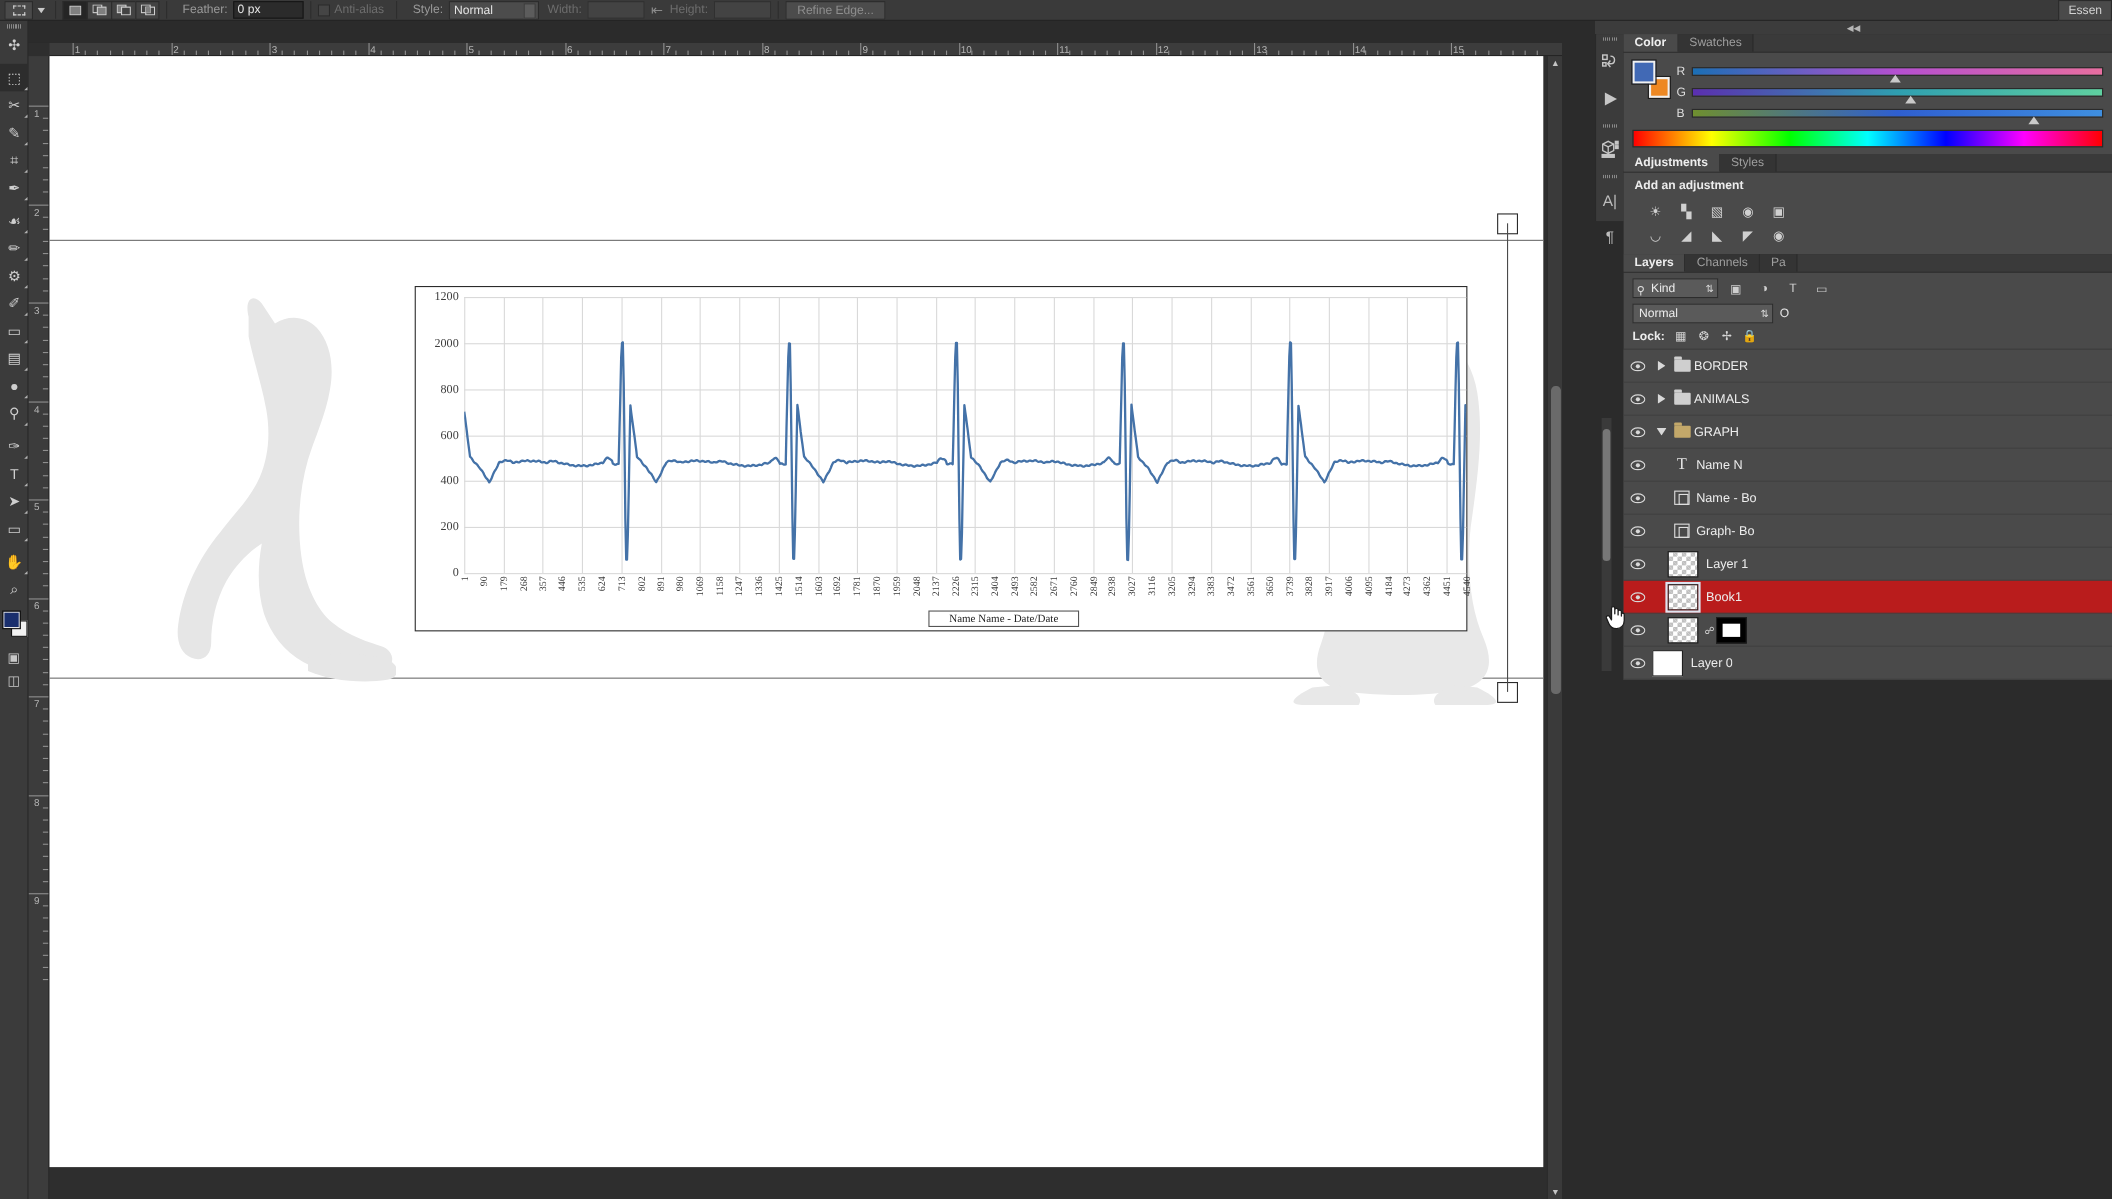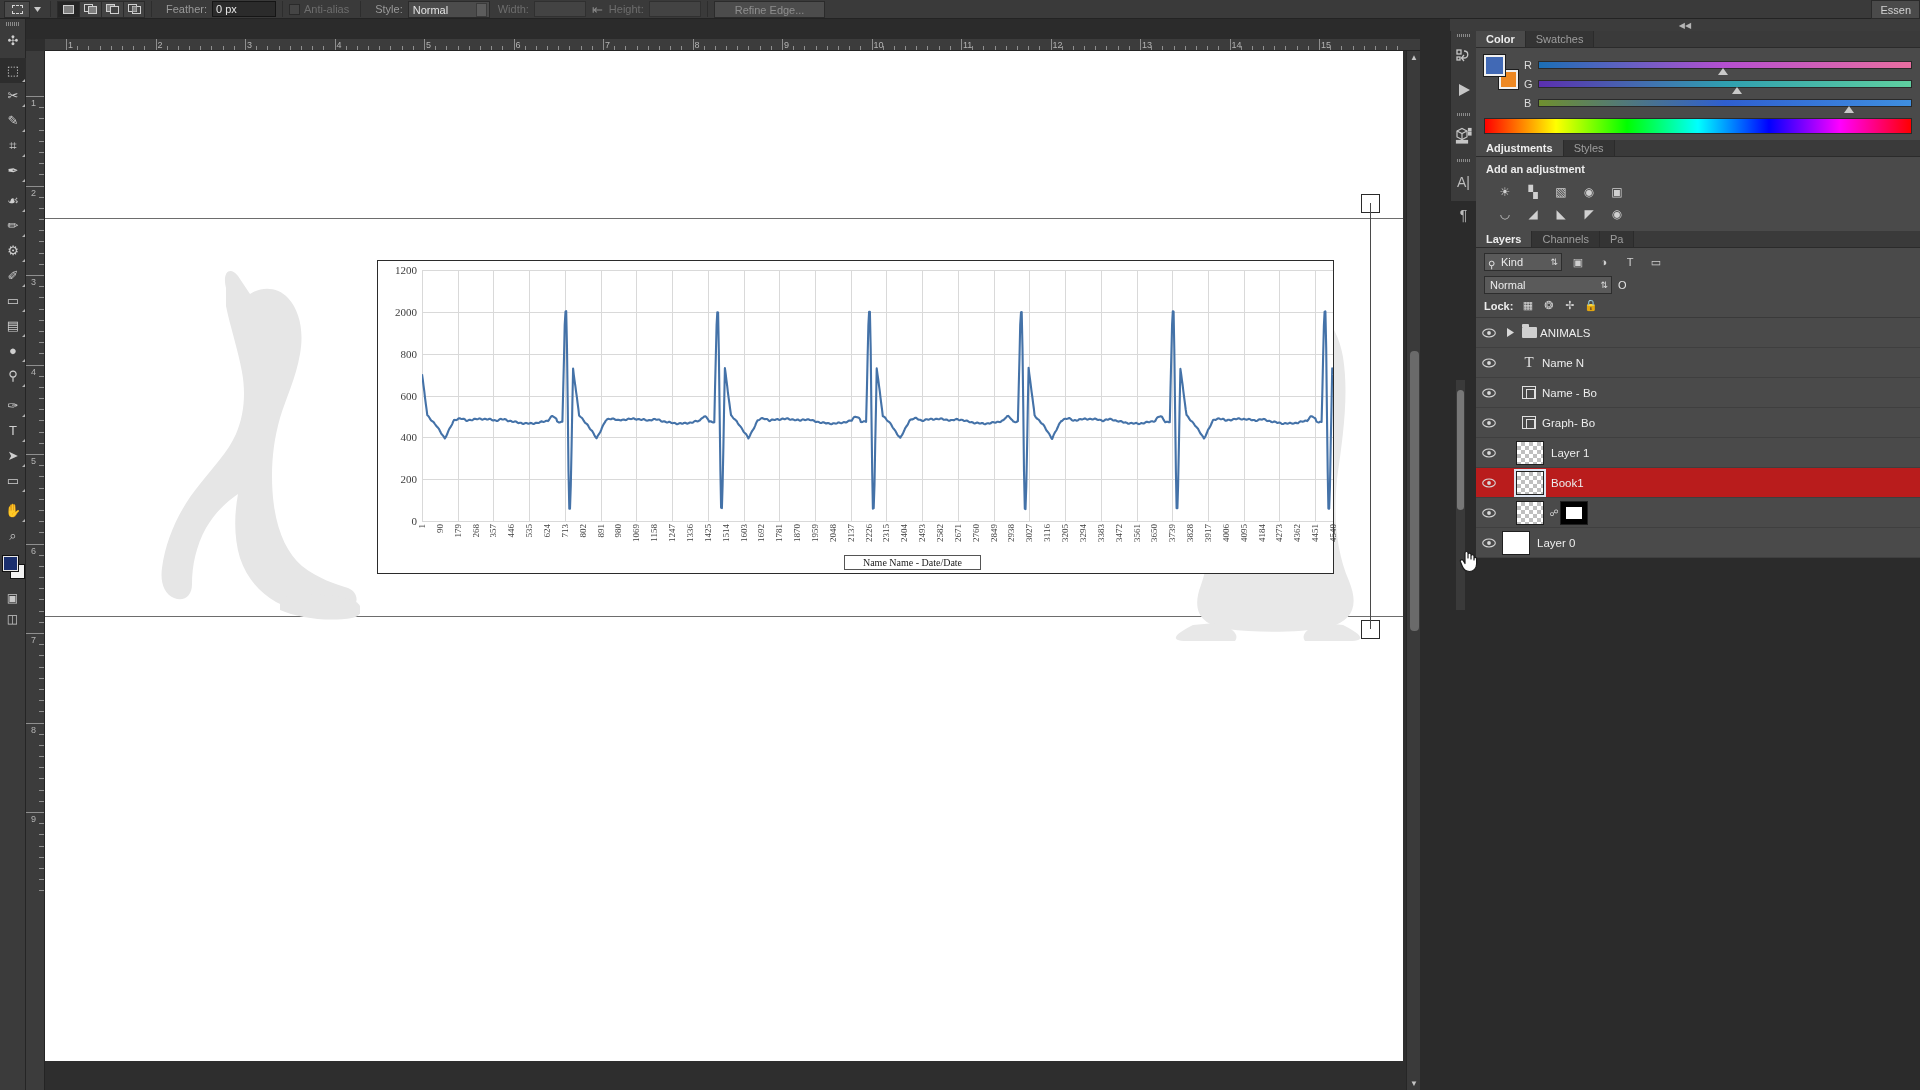--- a/index.html
+++ b/index.html
@@ -34,21 +34,21 @@
     color:#e6e6e6;font-size:11px;padding:0 3px;line-height:15px;
   }
   .ob-input.empty{ background:#434343;border:1px solid #303030;width:52px;}
   .ob-check{ width:11px;height:11px;background:#454545;border:1px solid #2a2a2a;margin-right:4px;}
   .ob-select{
     position:relative;background:#4c4c4c;border:1px solid #2b2b2b;height:17px;width:82px;
     color:#e3e3e3;font-size:11px;line-height:16px;padding-left:4px;
   }
   .ob-select .sp{position:absolute;right:2px;top:1px;width:11px;height:14px;background:#5c5c5c;border:1px solid #3b3b3b;}
   .ob-btn{
-    background:#4c4c4c;border:1px solid #2b2b2b;height:17px;padding:0 20px;
+    background:#4c4c4c;border:1px solid #2b2b2b;height:17px;padding:0 10px;
     color:#8e8e8e;font-size:11px;line-height:16px;
   }
   .ob-swap{ color:#8a8a8a; font-size:13px; margin:0 6px;}
   .essentials{
     position:absolute;right:0;top:0;height:19px;background:#4a4a4a;border:1px solid #2a2a2a;
     color:#d2d2d2;padding:0 8px;line-height:18px;font-size:11px;
   }
 
   
   .tabbar{
@@ -900,21 +900,55 @@
               </svg>
             </span>
             <span class="disc">
               <svg width="7" height="9" viewBox="0 0 7 9">
                 <path d="M0 0 L7 4.5 L0 9 Z" fill="#d8d8d8"></path>
               </svg>
             </span>
             <span class="folder">
               <span class="fld"></span>
             </span>
+            <span class="lname">BORDER</span>
+          </div>
+          <div class="layer-row">
+            <span class="eye">
+              <svg width="14" height="10" viewBox="0 0 14 10">
+                <ellipse cx="7" cy="5" rx="6.3" ry="4" fill="none" stroke="#d8d8d8" stroke-width="1.1"></ellipse>
+                <circle cx="7" cy="5" r="1.9" fill="#d8d8d8"></circle>
+              </svg>
+            </span>
+            <span class="disc">
+              <svg width="7" height="9" viewBox="0 0 7 9">
+                <path d="M0 0 L7 4.5 L0 9 Z" fill="#d8d8d8"></path>
+              </svg>
+            </span>
+            <span class="folder">
+              <span class="fld"></span>
+            </span>
             <span class="lname">ANIMALS</span>
+          </div>
+          <div class="layer-row">
+            <span class="eye">
+              <svg width="14" height="10" viewBox="0 0 14 10">
+                <ellipse cx="7" cy="5" rx="6.3" ry="4" fill="none" stroke="#d8d8d8" stroke-width="1.1"></ellipse>
+                <circle cx="7" cy="5" r="1.9" fill="#d8d8d8"></circle>
+              </svg>
+            </span>
+            <span class="disc">
+              <svg width="9" height="7" viewBox="0 0 9 7">
+                <path d="M0 0 L9 0 L4.5 7 Z" fill="#d8d8d8"></path>
+              </svg>
+            </span>
+            <span class="folder">
+              <span class="fld open"></span>
+            </span>
+            <span class="lname">GRAPH</span>
           </div>
           <div class="layer-row">
             <span class="eye">
               <svg width="14" height="10" viewBox="0 0 14 10">
                 <ellipse cx="7" cy="5" rx="6.3" ry="4" fill="none" stroke="#d8d8d8" stroke-width="1.1"></ellipse>
                 <circle cx="7" cy="5" r="1.9" fill="#d8d8d8"></circle>
               </svg>
             </span>
             <span style="width: 14px;"></span>
             <span class="tico">T</span>

